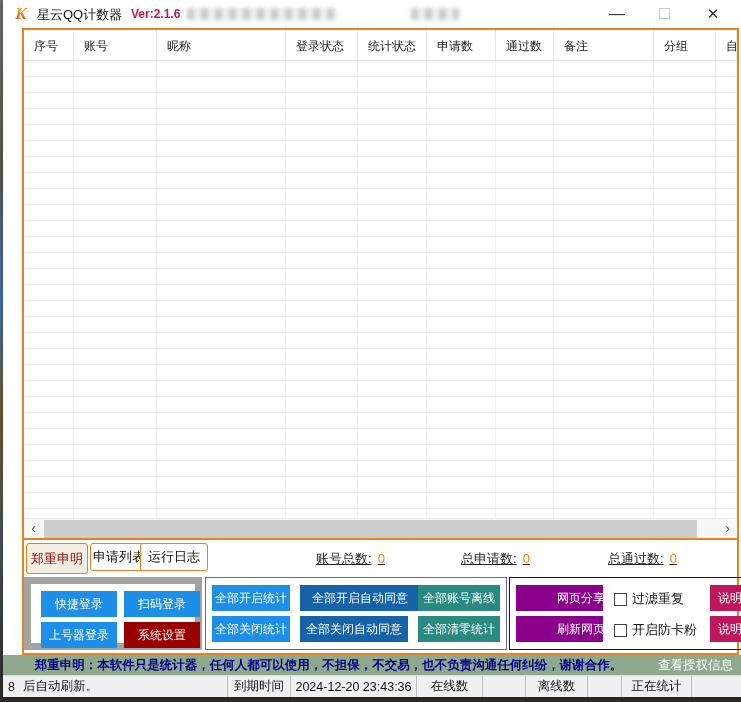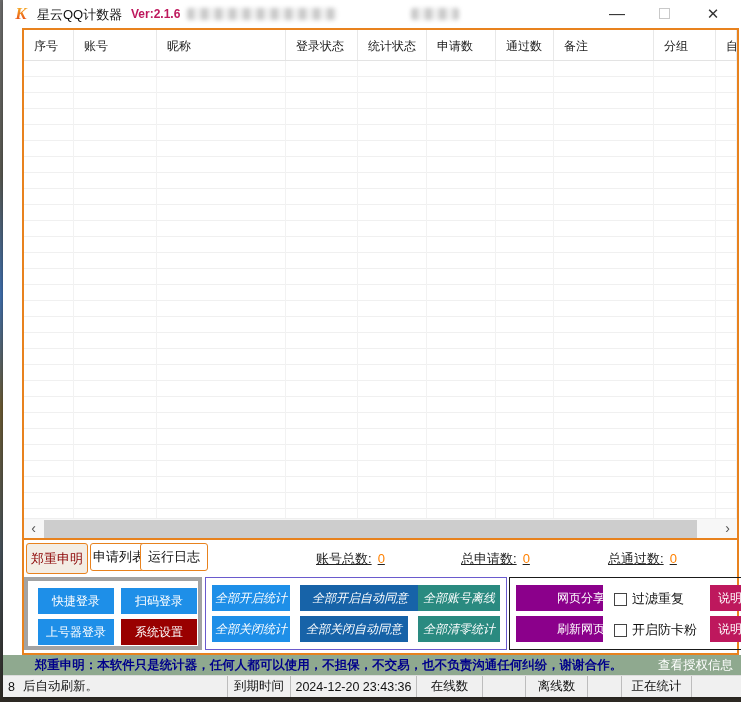--- a/index.html
+++ b/index.html
@@ -57,22 +57,22 @@
   
   .tabrow { flex:0 0 auto; height:37px; border-top:2px solid #E8821E; position:relative; background:#fff; }
   .tab { position:absolute; top:3px; height:28px; border:1px solid #E8821E; border-radius:3px;
     background:#fff; color:#111; font-size:13px; text-align:center; line-height:26px; cursor:default; }
   .tab.active { background:#f3ede4; color:#8B0000; height:31px; line-height:29px; }
   .stat { position:absolute; top:10px; font-size:13px; color:#222;text-decoration:underline; }
   .stat .val { color:#FF8000; margin-left:6px; }
   
   .panel { flex:0 0 auto; height:78px; position:relative; background:#fff; }
   .group { position:absolute; top:2px; height:73px; }
-  .g1 { left:0; width:178px; border:4px solid #a3a3a3; }
-  .g2 { left:181px; width:302px; border:1px solid #6A5ACD;font-style:italic; }
+  .g1 { left:0; width:178px; border:7px solid #a3a3a3; }
+  .g2 { left:181px; width:302px; border:1px solid #6A5ACD; }
   .g3 { left:485px; width:250px; border:1px solid #1a1a1a; }
   .btn { position:absolute; height:26px; color:#fff; font-size:12px; text-align:center; line-height:26px;
     cursor:default; white-space:nowrap; }
   .row1 { top:7px; } .row2 { top:38px; }
   .blue  { background:#1E8FE8; }
   .dblue { background:#1763A8; }
   .teal  { background:#2A8A80; }
   .dred  { background:#990000; }
   .purp  { background:#8B008B;padding-left:41px; }
   .gray  { background:#be185d; }

